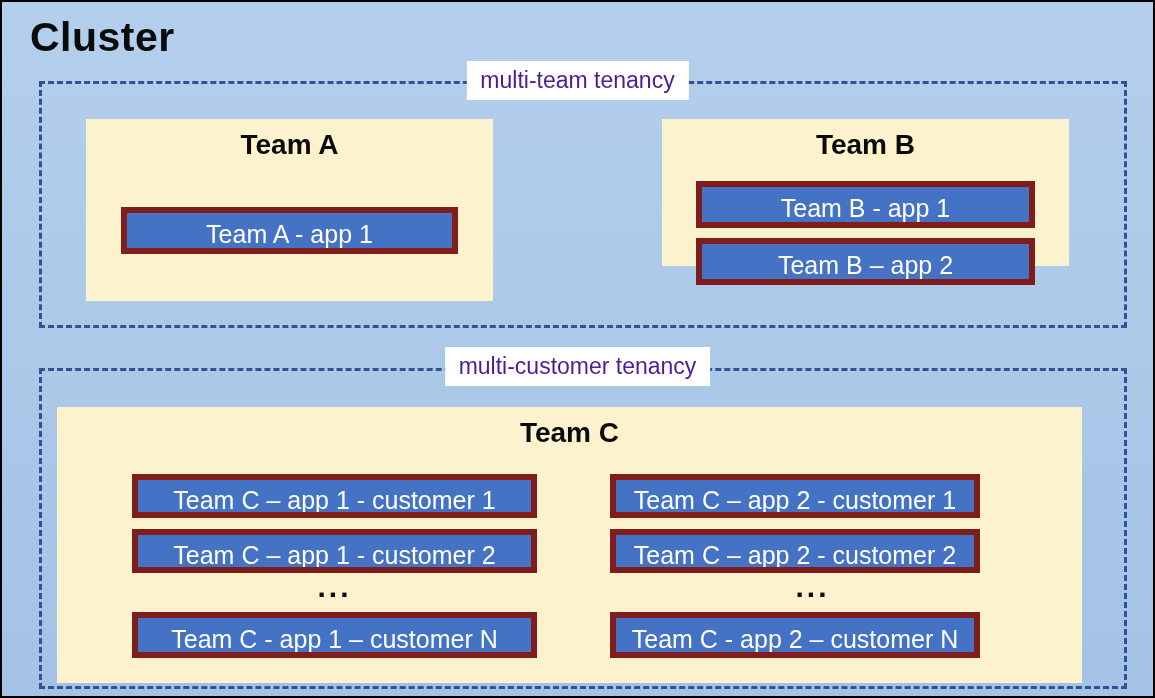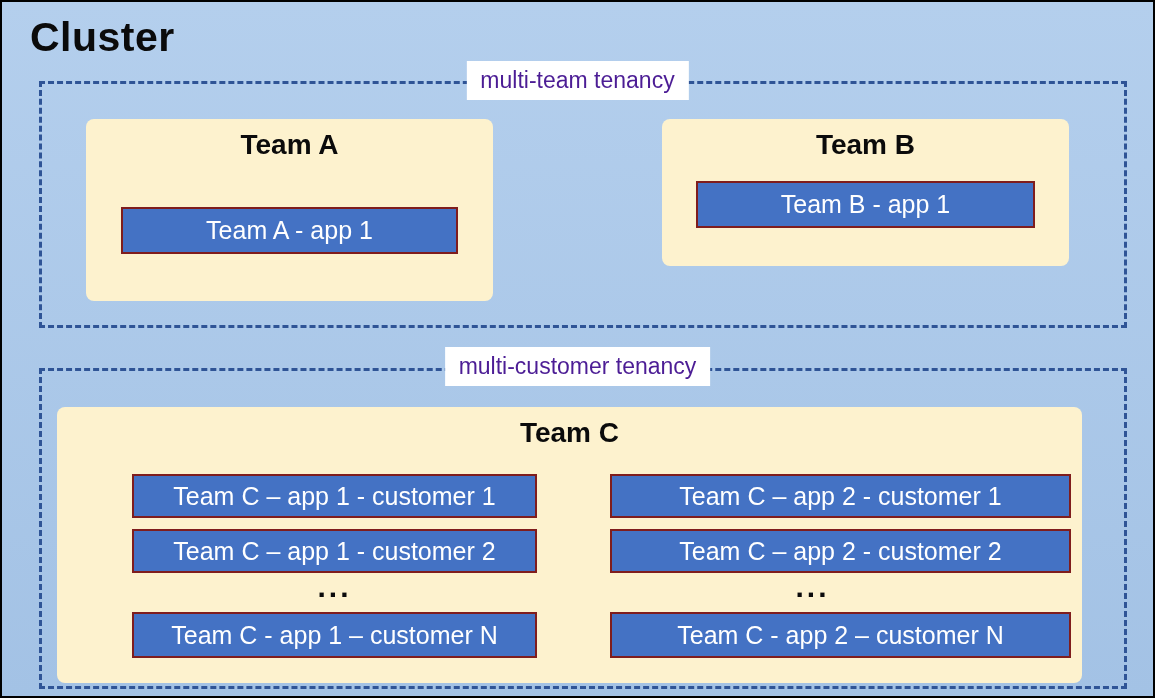--- a/index.html
+++ b/index.html
@@ -29,42 +29,41 @@
     position:absolute; left:50%; transform:translateX(-50%);
     background:#ffffff; color:#4c1d95;
     font-size:23px; line-height:29px; text-align:center;
     padding:5px 14px; white-space:nowrap; z-index:5;
   }
   .label-team { top:59px; }
   .label-customer { top:345px; }
   .team-box {
     position:absolute;
     background:#FDF2CE;
-    border-radius:8px;
   }
   .box-a { left:44px; top:35px; width:407px; height:182px; }
   .box-b { left:620px; top:35px; width:407px; height:147px; }
   .box-c { left:15px; top:36px; width:1025px; height:276px; }
   .team-title {
     position:absolute; top:10px; left:0; width:100%;
     text-align:center; font-size:28px; font-weight:700; color:#0b0b0b;
   }
   .app-chip {
     position:absolute;
     background:#4472C4;
-    border:2px solid #7f1d1d;
+    border:6px solid #7f1d1d;
     box-sizing:border-box;
     color:#fff; font-size:25px; text-align:center;
     white-space:nowrap; overflow:hidden;
   }
   .chip-a1 { left:35px; top:88px;  width:337px; height:47px; line-height:43px; }
   .chip-b1 { left:34px; top:62px;  width:339px; height:47px; line-height:43px; }
   .chip-b2 { left:34px; top:119px; width:339px; height:47px; line-height:43px; }
   .col-left  .app-chip { left:75px;  width:405px; }
-  .col-right .app-chip { left:553px; width:461px; }
+  .col-right .app-chip { left:553px; width:370px; }
   .chip-r1 { top:67px;  height:44px; line-height:40px; }
   .chip-r2 { top:122px; height:44px; line-height:40px; }
   .chip-rn { top:205px; height:46px; line-height:42px; }
   .ellipsis {
     position:absolute; top:166px; height:32px; line-height:28px;
     text-align:center; font-size:30px; font-weight:700; color:#0b0b0b;
     letter-spacing:3px;
   }
   .col-left  .ellipsis { left:75px;  width:405px; }
   .col-right .ellipsis { left:553px; width:405px; }
@@ -79,20 +78,21 @@
   <section class="tenancy-rect rect-team">
 
     <div class="team-box box-a">
       <div class="team-title">Team A</div>
       <div class="app-chip chip-a1">Team A - app 1</div>
     </div>
 
     <div class="team-box box-b">
       <div class="team-title">Team B</div>
       <div class="app-chip chip-b1">Team B - app 1</div>
+      <div class="app-chip chip-b2">Team B – app 2</div>
     </div>
 
   </section>
   <div class="tenancy-label label-team">multi-team tenancy</div>
 
   <section class="tenancy-rect rect-customer">
 
     <div class="team-box box-c">
       <div class="team-title">Team C</div>
 

